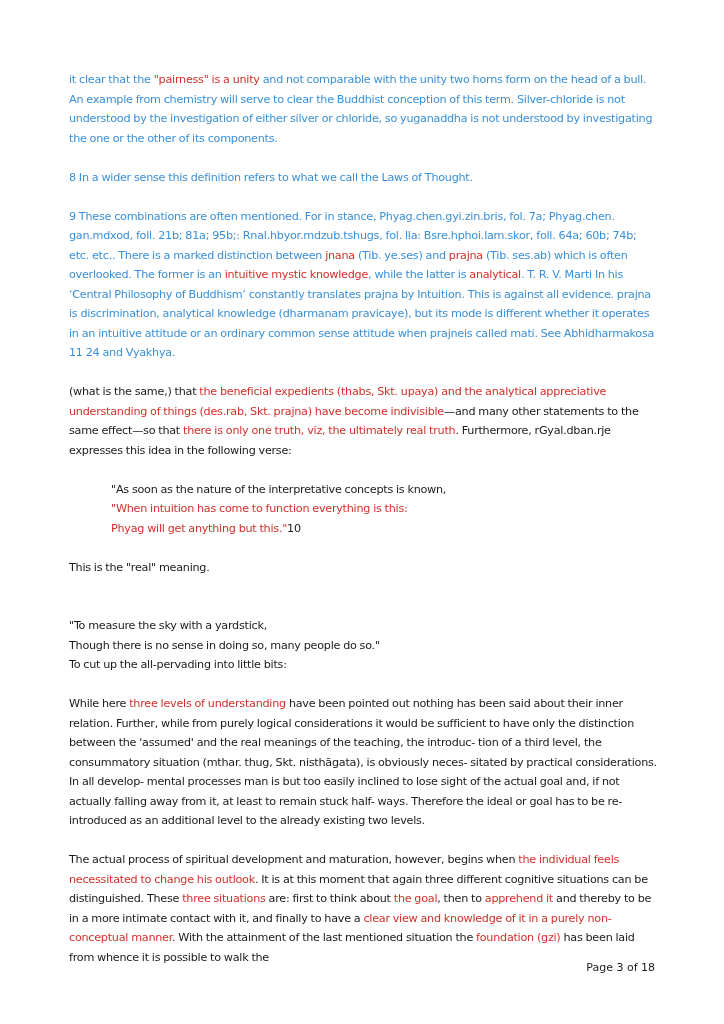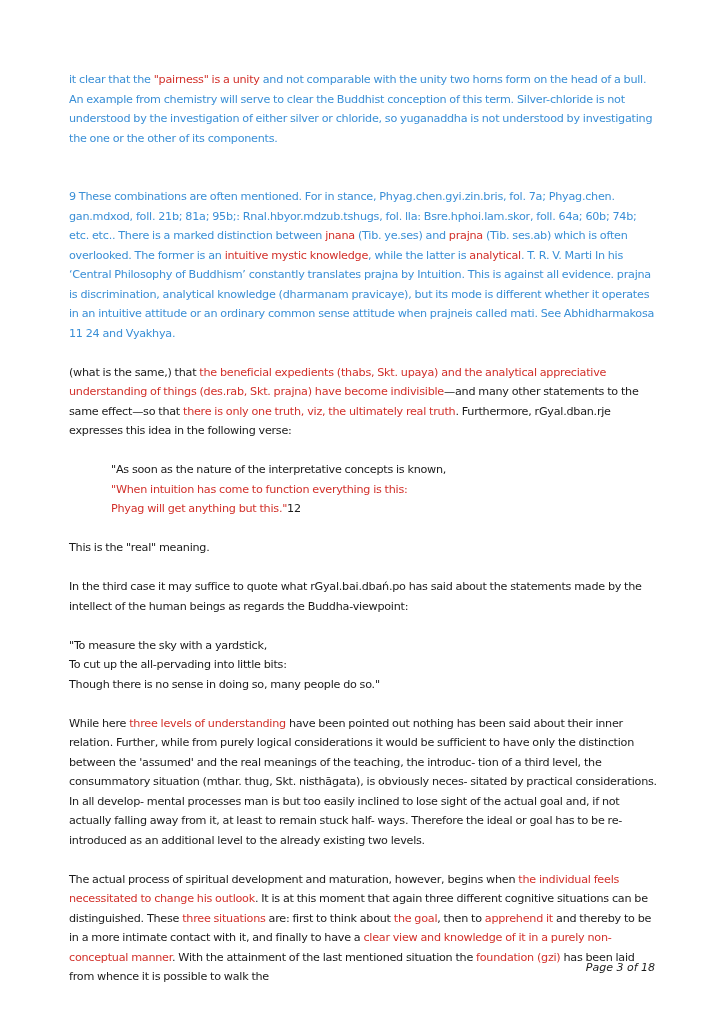--- a/index.html
+++ b/index.html
@@ -4,49 +4,49 @@
 <style>
   html, body { margin: 0; padding: 0; background: #ffffff; }
   body { width: 724px; height: 1024px; position: relative; overflow: hidden;
          font-family: "DejaVu Sans", sans-serif; font-size: 11.2px; line-height: 19.5px; color: #1a1a1a; }
   .page { position: absolute; left: 69px; top: 70px; width: 590px; }
   .p { margin: 0; letter-spacing: -0.25px; word-spacing: -0.3px; }
   .blue { color: #3a8fd6; }
   .red { color: #d2302a; }
   .gap { height: 19.5px; }
   .indent { padding-left: 42px; }
-  .footer { position: absolute; right: 69px; top: 958px; font-style: italic; font-size: 11px; color: #1a1a1a; }
+  .footer { position: absolute; right: 69px; top: 958px; font-size: 11px; color: #1a1a1a; }
 </style>
 </head>
 <body>
 
 <div class="page">
   <p class="p"><span class="blue">it clear that the </span><span class="red">"pairness" is a unity</span><span class="blue"> and not comparable with the unity two horns form on the head of a bull. An example from chemistry will serve to clear the Buddhist conception of this term. Silver-chloride is not understood by the investigation of either silver or chloride, so yuganaddha is not understood by investigating the one or the other of its components.</span></p>
   <div class="gap"></div>
+  <p class="p blue">8 In a wider sense this definition refers to what we call the Laws of Thought.</p>
   <div class="gap"></div>
   <p class="p"><span class="blue">9 These combinations are often mentioned. For in stance, Phyag.chen.gyi.zin.bris, fol. 7a; Phyag.chen. gan.mdxod, foll. 21b; 81a; 95b;: Rnal.hbyor.mdzub.tshugs, fol. lla: Bsre.hphoi.lam.skor, foll. 64a; 60b; 74b; etc. etc.. There is a marked distinction between </span><span class="red">jnana</span><span class="blue"> (Tib. ye.ses) and </span><span class="red">prajna</span><span class="blue"> (Tib. ses.ab) which is often overlooked. The former is an </span><span class="red">intuitive mystic knowledge</span><span class="blue">, while the latter is </span><span class="red">analytical</span><span class="blue">. T. R. V. Marti In his ‘Central Philosophy of Buddhism’ constantly translates prajna by Intuition. This is against all evidence. prajna is discrimination, analytical knowledge (dharmanam pravicaye), but its mode is different whether it operates in an intuitive attitude or an ordinary common sense attitude when prajneis called mati. See Abhidharmakosa 11 24 and Vyakhya.</span></p>
   <div class="gap"></div>
   <p class="p"><span>(what is the same,) that </span><span class="red">the beneficial expedients (thabs, Skt. upaya) and the analytical appreciative understanding of things (des.rab, Skt. prajna) have become indivisible</span><span>—and many other statements to the same effect—so that </span><span class="red">there is only one truth, viz, the ultimately real truth</span><span>. Furthermore, rGyal.dban.rje expresses this idea in the following verse:</span></p>
   <div class="gap"></div>
   <div class="indent">
     <div class="p">"As soon as the nature of the interpretative concepts is known,</div>
   </div>
   <div class="indent">
     <div class="p red">"When intuition has come to function everything is this:</div>
-    <div class="p"><span class="red">Phyag will get anything but this."</span><span>12</span></div>
+    <div class="p"><span class="red">Phyag will get anything but this."</span><span>10</span></div>
   </div>
   <div class="gap"></div>
   <p class="p">This is the "real" meaning.</p>
   <div class="gap"></div>
-  <p class="p">In the third case it may suffice to quote what rGyal.bai.dbań.po has said about the statements made by the intellect of the human beings as regards the Buddha-viewpoint:</p>
   <div class="gap"></div>
   <div>
     <div class="p">"To measure the sky with a yardstick,</div>
+    <div class="p">Though there is no sense in doing so, many people do so."</div>
     <div class="p">To cut up the all-pervading into little bits:</div>
-    <div class="p">Though there is no sense in doing so, many people do so."</div>
   </div>
   <div class="gap"></div>
   <p class="p"><span>While here </span><span class="red">three levels of understanding</span><span> have been pointed out nothing has been said about their inner relation. Further, while from purely logical considerations it would be sufficient to have only the distinction between the 'assumed' and the real meanings of the teaching, the introduc- tion of a third level, the consummatory situation (mthar. thug, Skt. nisthāgata), is obviously neces- sitated by practical considerations. In all develop- mental processes man is but too easily inclined to lose sight of the actual goal and, if not actually falling away from it, at least to remain stuck half- ways. Therefore the ideal or goal has to be re- introduced as an additional level to the already existing two levels.</span></p>
   <div class="gap"></div>
   <p class="p"><span>The actual process of spiritual development and maturation, however, begins when </span><span class="red">the individual feels necessitated to change his outlook</span><span>. It is at this moment that again three different cognitive situations can be distinguished. These </span><span class="red">three situations</span><span> are: first to think about </span><span class="red">the goal</span><span>, then to </span><span class="red">apprehend it</span><span> and thereby to be in a more intimate contact with it, and finally to have a </span><span class="red">clear view and knowledge of it in a purely non-conceptual manner</span><span>. With the attainment of the last mentioned situation the </span><span class="red">foundation (gzi)</span><span> has been laid from whence it is possible to walk the </span></p>
 
 </div>
 
 <div class="footer">Page 3 of 18</div>
 

